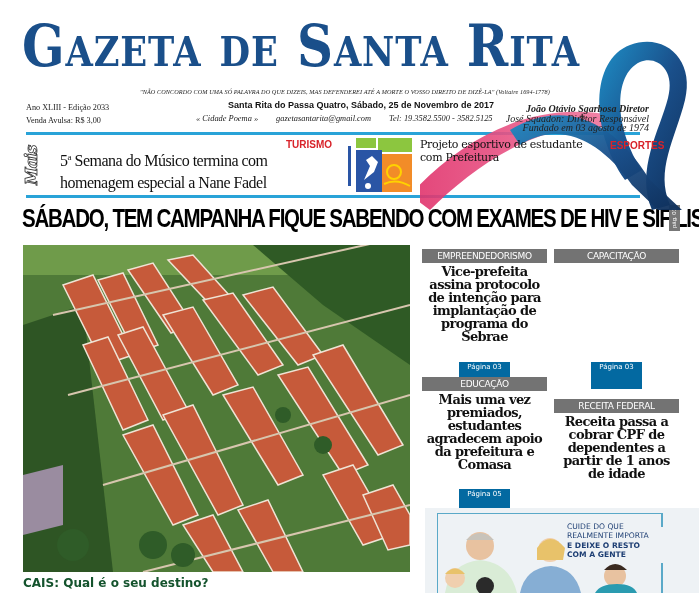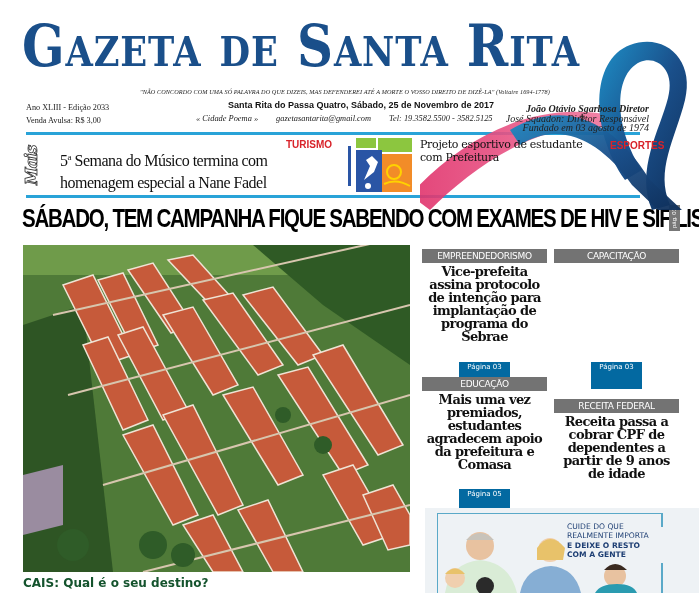--- a/index.html
+++ b/index.html
@@ -268,21 +268,21 @@
 </div>
 
 <div class="news" style="left:422px; top:377px;">
   <span class="label">EDUCAÇÃO</span>
   <span class="title">Mais uma vez premiados, estudantes agradecem apoio da prefeitura e Comasa</span>
   <div class="page-wrap" style="top:105px;"><span class="page">Página 05</span></div>
 </div>
 
 <div class="news" style="left:554px; top:377px;margin-top:22px;">
   <span class="label">RECEITA FEDERAL</span>
-  <span class="title">Receita passa a cobrar CPF de dependentes a partir de 9 anos de idade</span>
+  <span class="title">Receita passa a cobrar CPF de dependentes a partir de 1 anos de idade</span>
   <div class="page-wrap" style="top:105px;"><span class="page">Página 09</span></div>
 </div>
 
 <div class="ad">
   <svg width="274" height="85" viewBox="0 0 274 85" style="position:absolute;left:0;top:0;">
     <rect width="274" height="85" fill="#eef2f5"></rect>
     <circle cx="55" cy="38" r="14" fill="#e8c2a0"></circle>
     <path d="M 41 32 Q 55 18 69 32" fill="#c8c3ba"></path>
     <path d="M 20 85 Q 25 55 55 52 Q 85 55 92 85 Z" fill="#d9ecd6"></path>
     <circle cx="125" cy="42" r="12" fill="#f0cfae"></circle>

